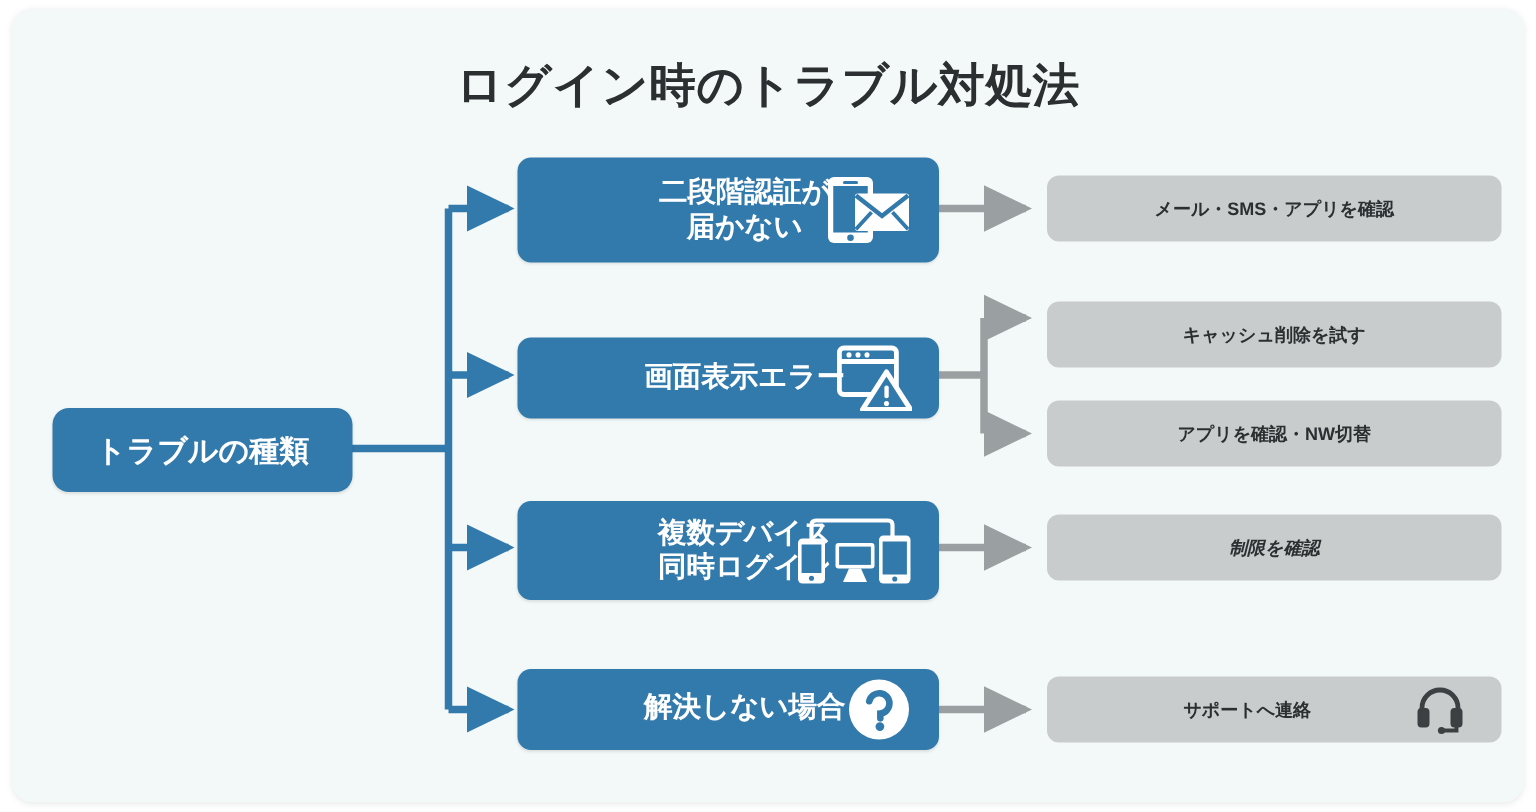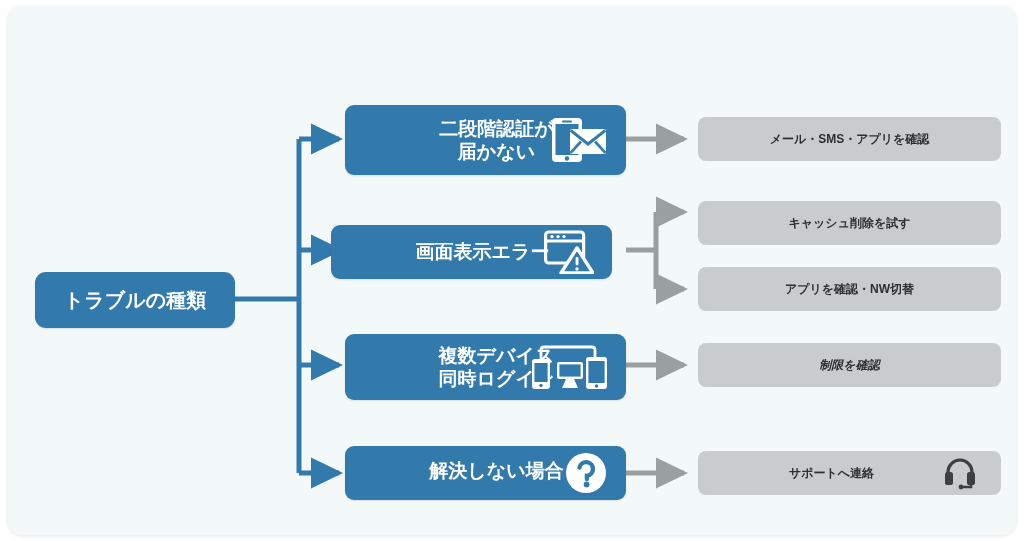--- a/index.html
+++ b/index.html
@@ -72,20 +72,21 @@
     border-radius:8px;
   }
   .gray .txt{white-space:nowrap;}
   .gray .ico{position:absolute;right:24px;top:50%;transform:translateY(-50%);display:flex;}
 </style>
 </head>
 <body>
 
 <div id="canvas">
 
+  <div id="title">ログイン時のトラブル対処法</div>
 
   <svg id="wires" viewBox="0 0 1008 529" xmlns="http://www.w3.org/2000/svg">
     <defs>
       <marker id="ab" markerWidth="7" markerHeight="7" refX="5.6" refY="3.5" orient="auto" markerUnits="strokeWidth">
         <path d="M0,0.4 L6.4,3.5 L0,6.6 z" fill="#3279ac"></path>
       </marker>
       <marker id="ag" markerWidth="7" markerHeight="7" refX="5.6" refY="3.5" orient="auto" markerUnits="strokeWidth">
         <path d="M0,0.4 L6.4,3.5 L0,6.6 z" fill="#9aa0a2"></path>
       </marker>
     </defs>
@@ -126,21 +127,21 @@
         <rect x="5.5" y="8" width="23" height="31" fill="#3279ac"></rect>
         <rect x="12" y="4.6" width="10" height="2" rx="1" fill="#3279ac"></rect>
         <circle cx="17" cy="42.5" r="2.2" fill="#3279ac"></circle>
         <rect x="20" y="13" width="36" height="25" rx="2" fill="#ffffff"></rect>
         <path d="M20.6,14.4 L38,28 L55.4,14.4" stroke="#3279ac" stroke-width="3" fill="none"></path>
         <path d="M20.6,36.8 L31,25.5 M55.4,36.8 L45,25.5" stroke="#3279ac" stroke-width="2.6" fill="none"></path>
       </svg>
     </span>
   </div>
 
-  <div class="node blue" style="left:323px;top:219px;width:281px;height:54px;">
+  <div class="node blue" style="left:337px;top:219px;width:281px;height:54px;">
     <span class="txt" style="width:180px;">画面表示エラー</span>
     <span class="ico">
       <svg width="50" height="44" viewBox="0 0 50 44" xmlns="http://www.w3.org/2000/svg">
         <rect x="1.6" y="2" width="38" height="31" rx="3" fill="none" stroke="#ffffff" stroke-width="3.2"></rect>
         <path d="M1.6,11 L39.6,11" stroke="#ffffff" stroke-width="3.2"></path>
         <circle cx="8" cy="6.6" r="1.7" fill="#ffffff"></circle>
         <circle cx="14" cy="6.6" r="1.7" fill="#ffffff"></circle>
         <circle cx="20" cy="6.6" r="1.7" fill="#ffffff"></circle>
         <path d="M33,18 L49,43 L17,43 z" fill="#3279ac" stroke="#ffffff" stroke-width="3.4" stroke-linejoin="round"></path>
         <rect x="31.6" y="27" width="2.9" height="8.5" rx="1.4" fill="#ffffff"></rect>

